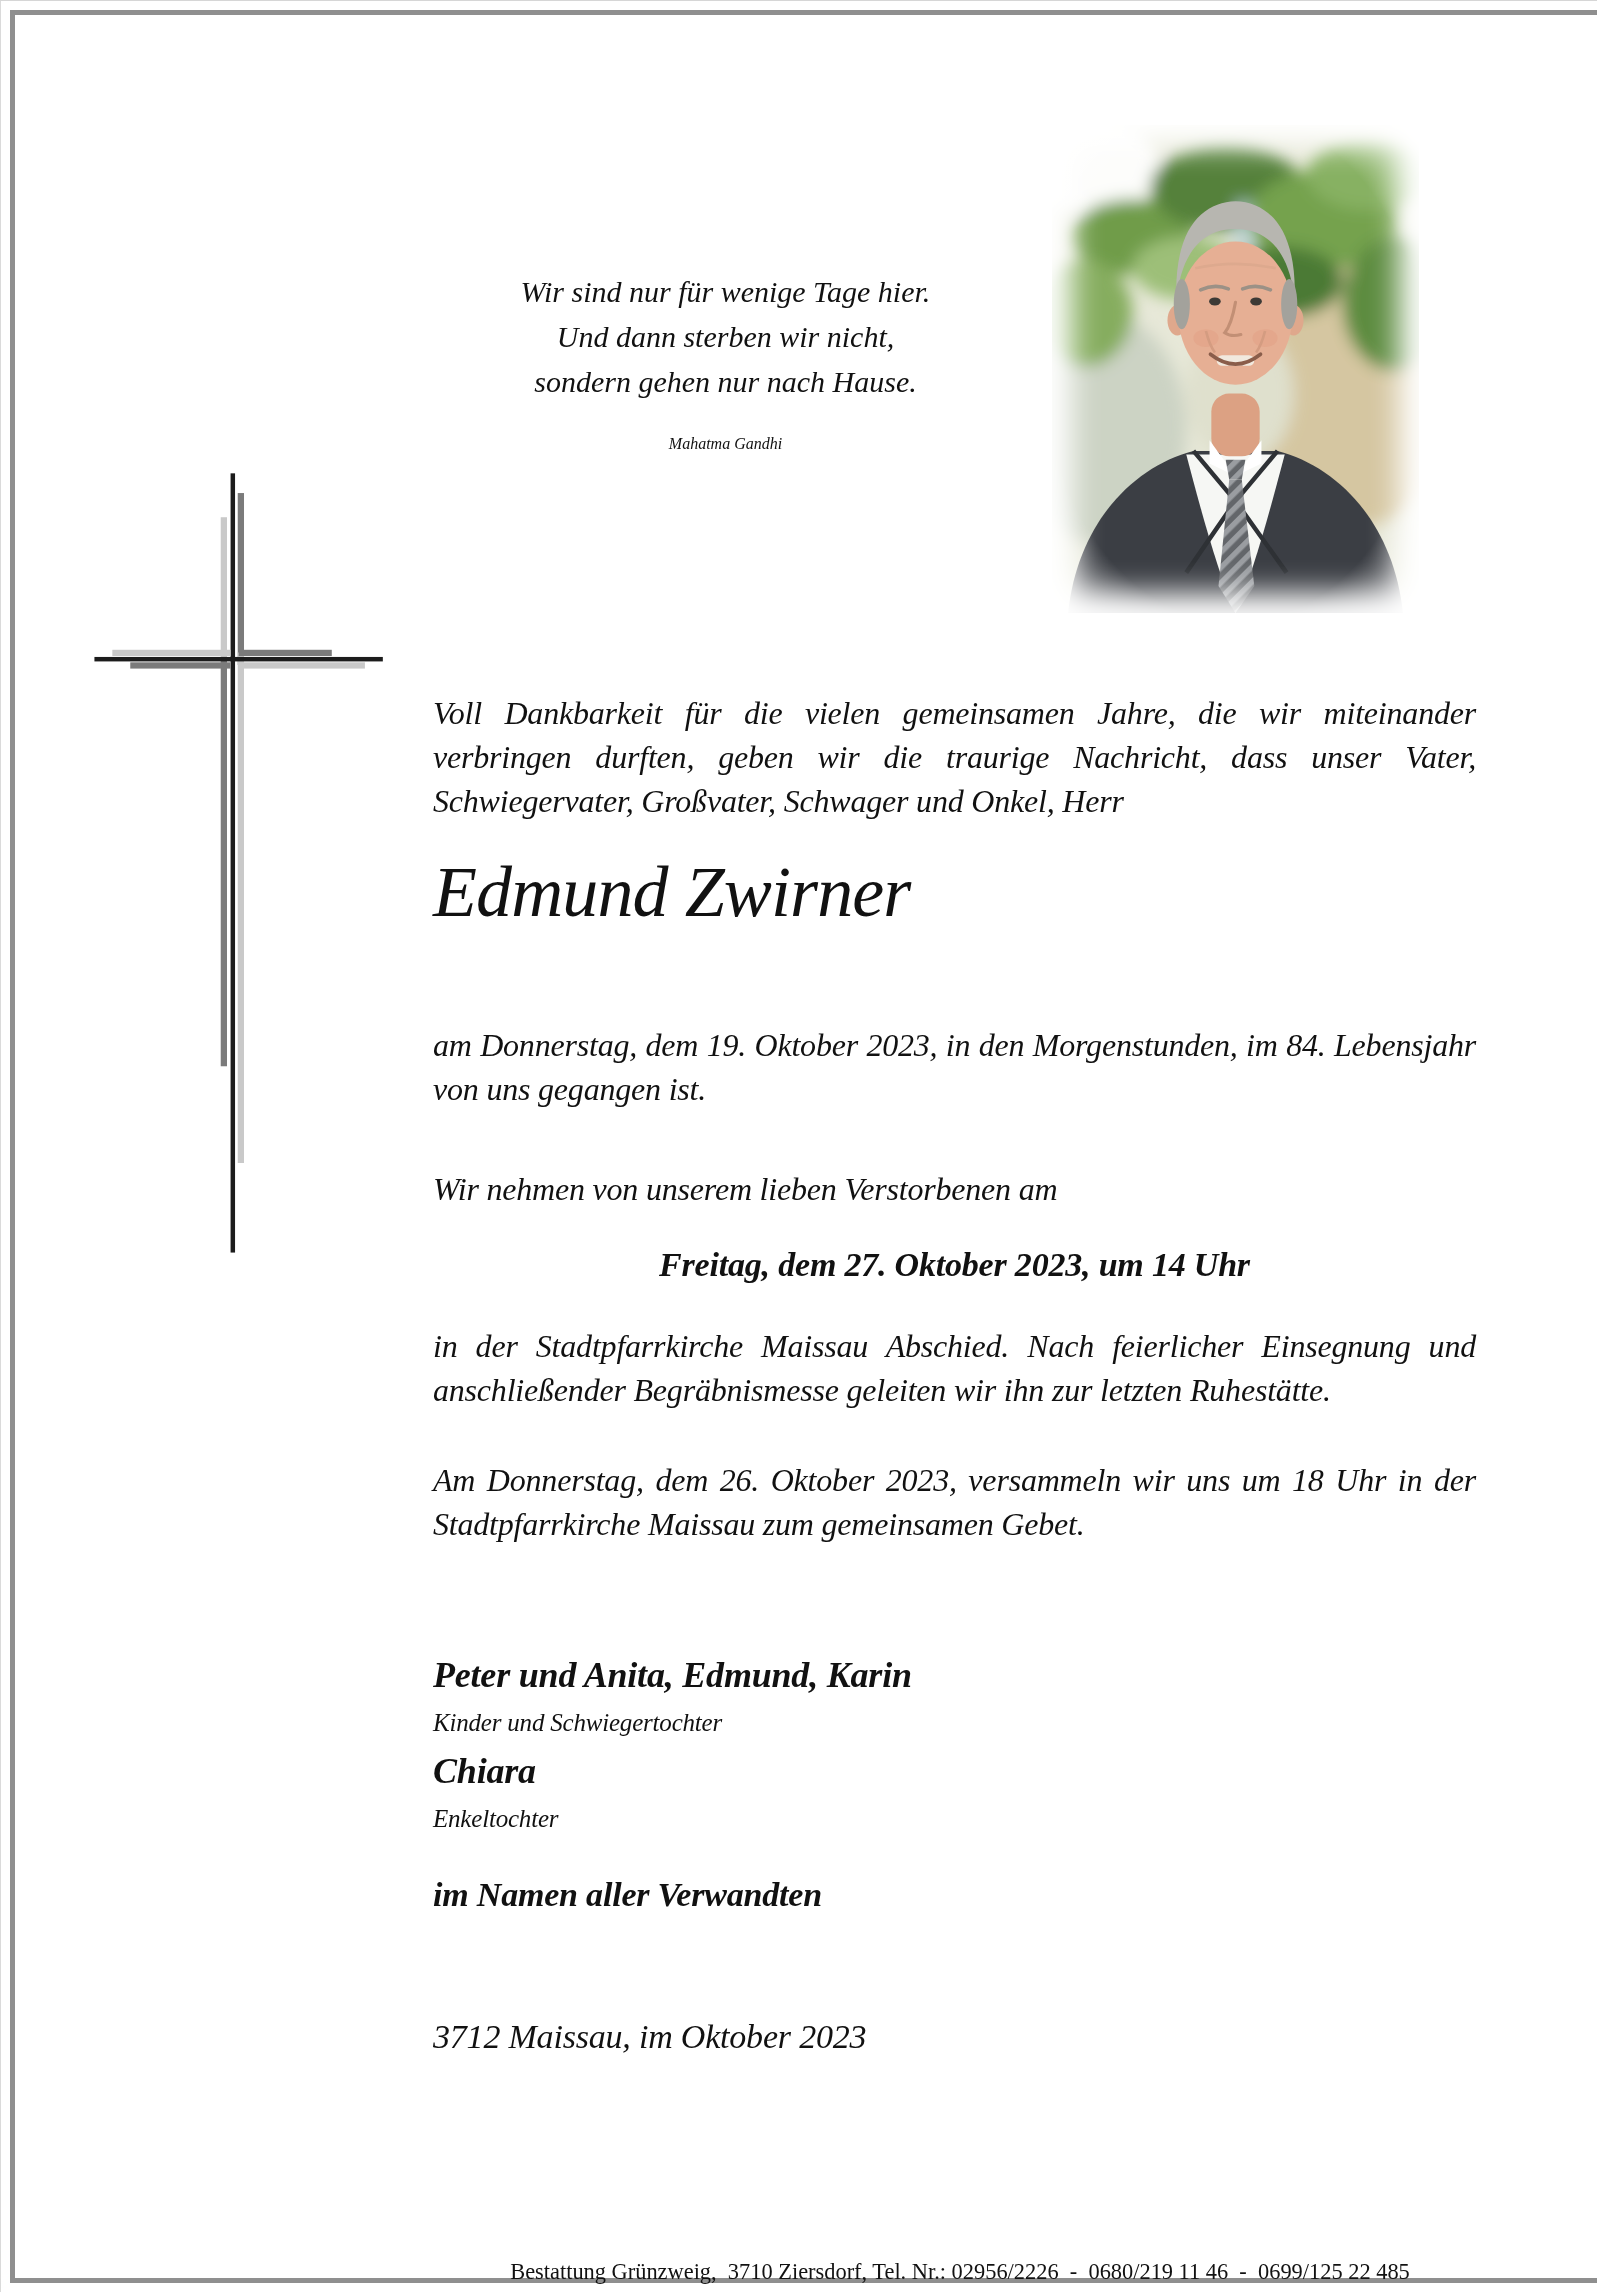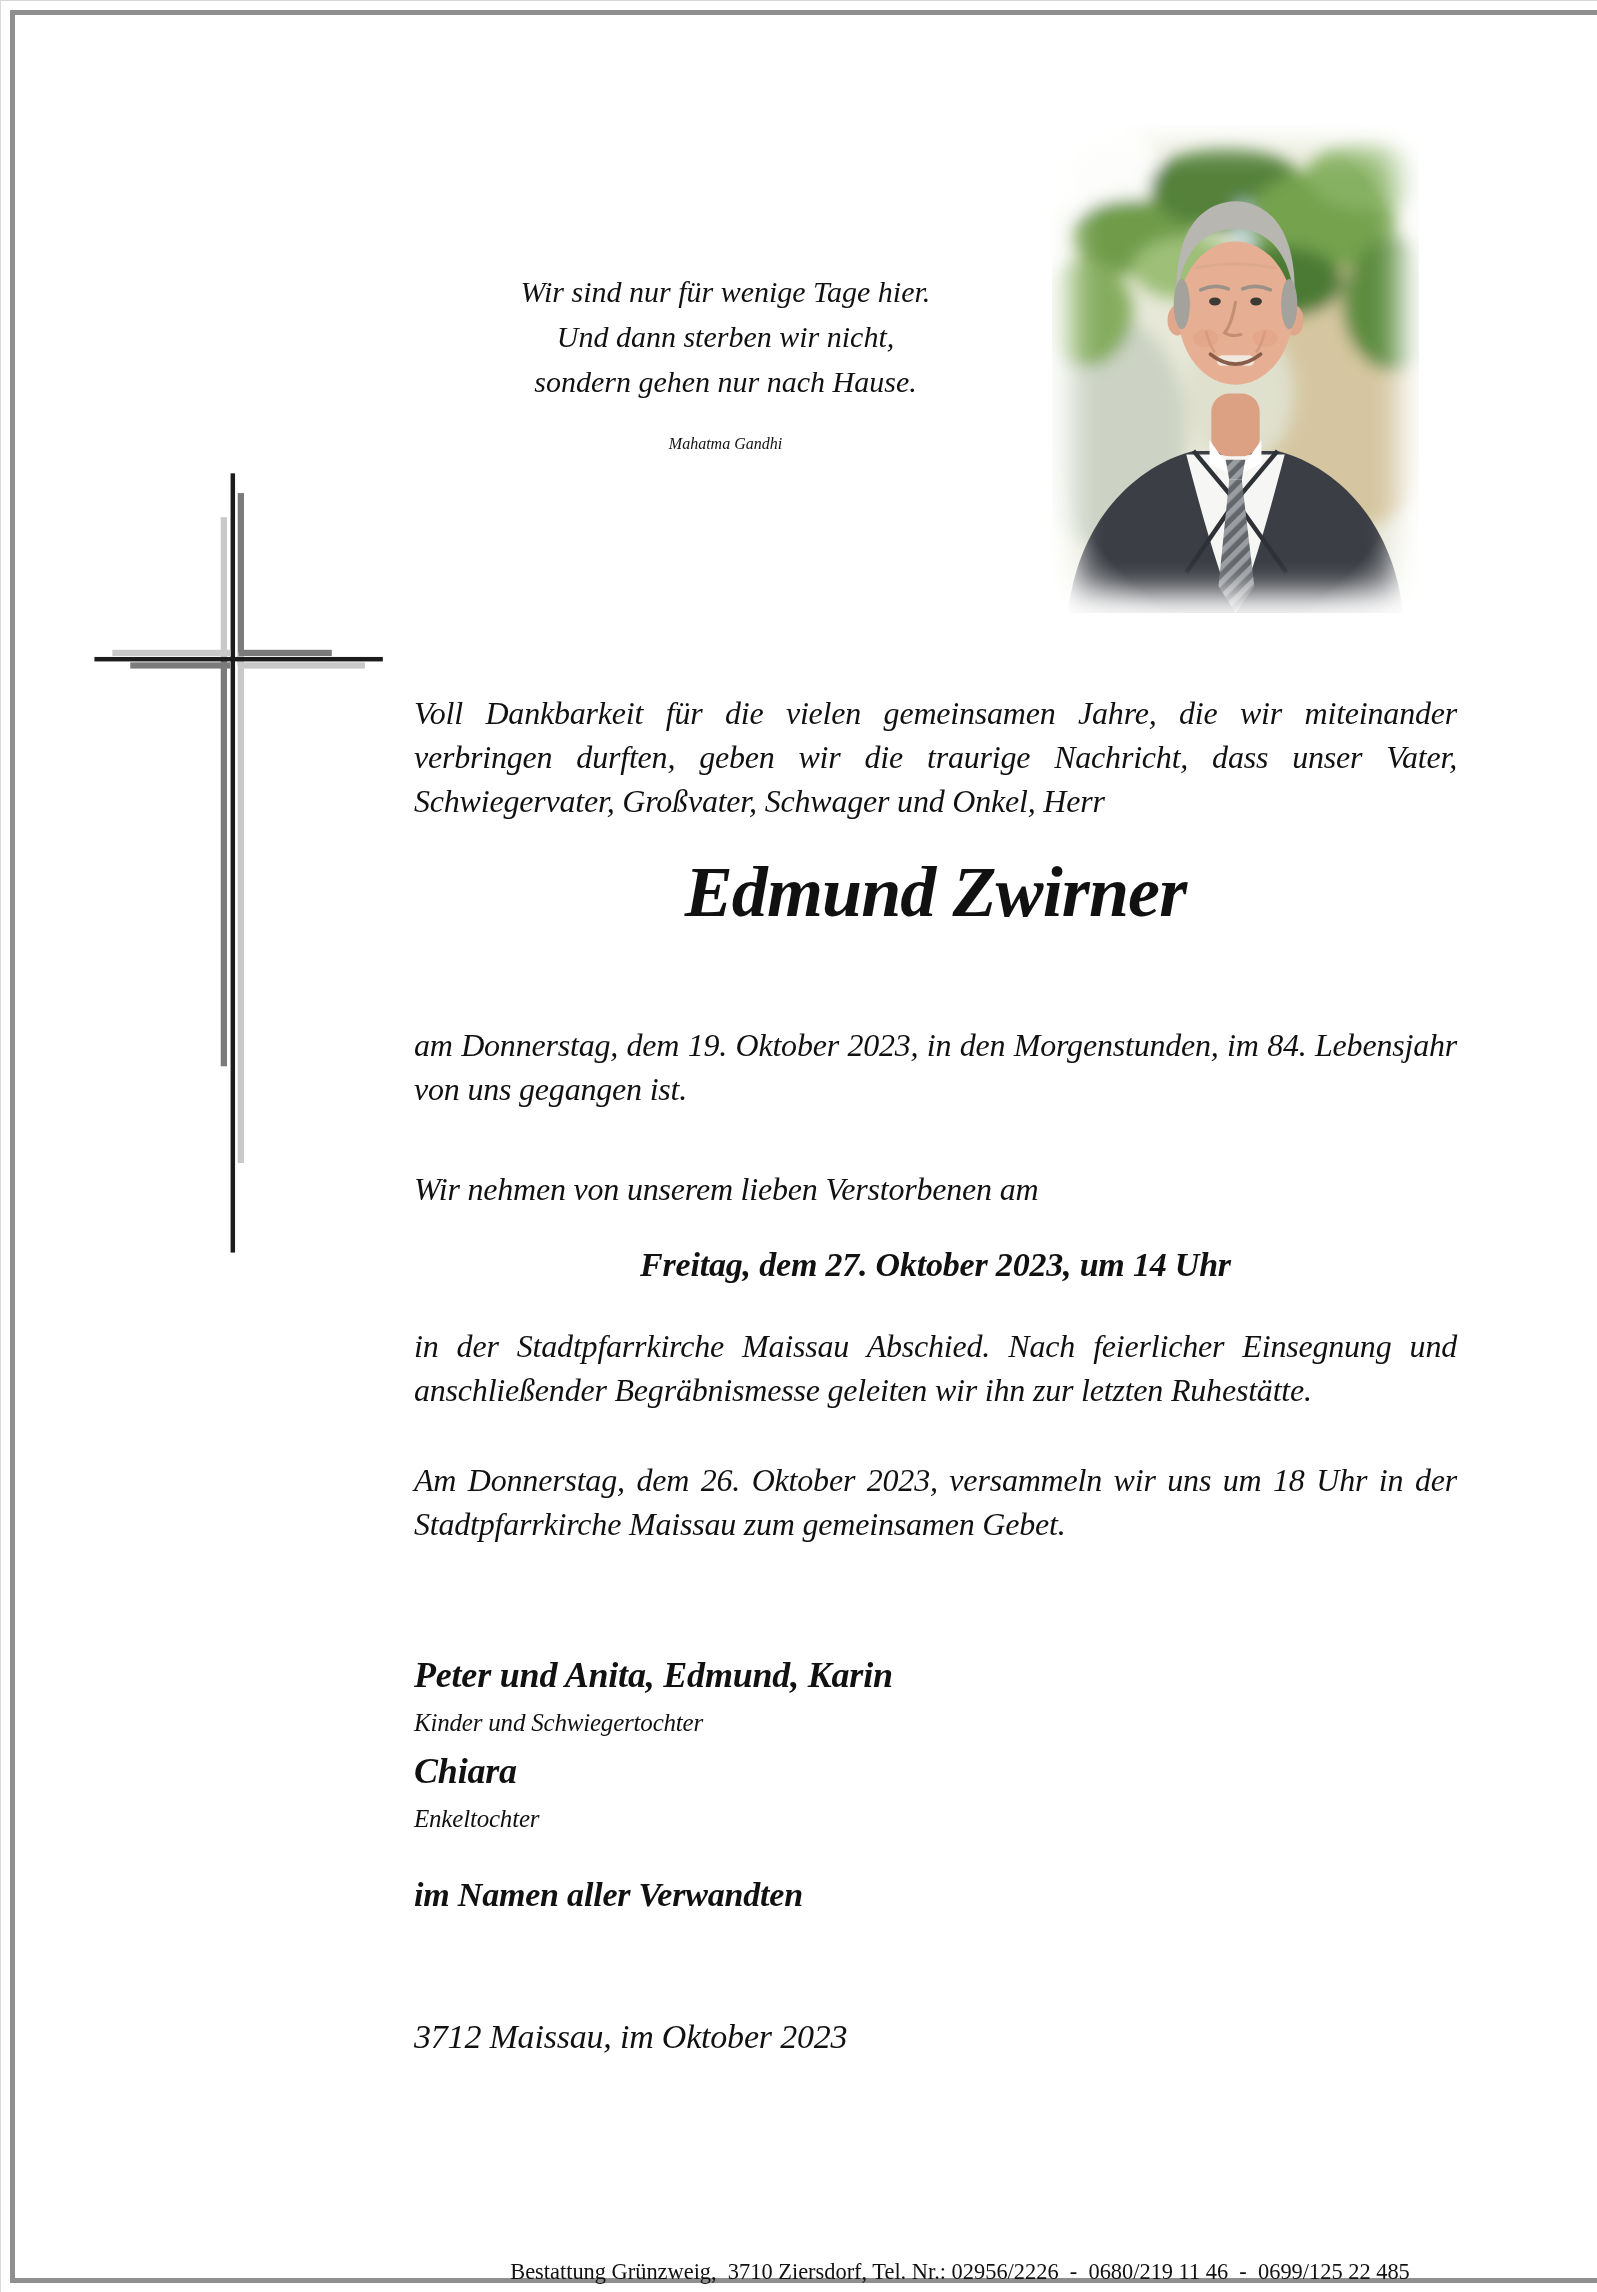--- a/index.html
+++ b/index.html
@@ -38,27 +38,27 @@
     position:absolute;left:0;top:0;right:0;bottom:0;
     box-shadow:inset 0 0 30px 19.7px #ffffff;
     pointer-events:none;
   }
 
   
   .cross{position:absolute;left:81px;top:466px;width:309px;height:793px;}
 
   
   .col{
-    position:absolute;left:414px;width:1043px;
+    position:absolute;left:433px;width:1043px;
     font-style:italic;font-size:32px;line-height:44px;
     letter-spacing:-0.2px;
   }
   .justified{text-align:justify;}
   .name{
-    font-size:72px;line-height:82px;font-weight:bold;text-align:center;
+    font-size:72px;line-height:82px;font-weight:normal;text-align:left;
     letter-spacing:-0.9px;
   }
   .funeral-line{font-size:34px;font-weight:bold;text-align:center;}
 
   .mourners{text-align:left;}
   .mourner-names{font-size:36px;line-height:41px;font-weight:bold;}
   .mourner-relation{font-size:25px;line-height:29px;margin-top:12px;}
   .mourner-name2{font-size:36px;line-height:41px;font-weight:bold;margin-top:14.3px;}
   .on-behalf{font-size:34px;line-height:39px;font-weight:bold;margin-top:42px;}
 

